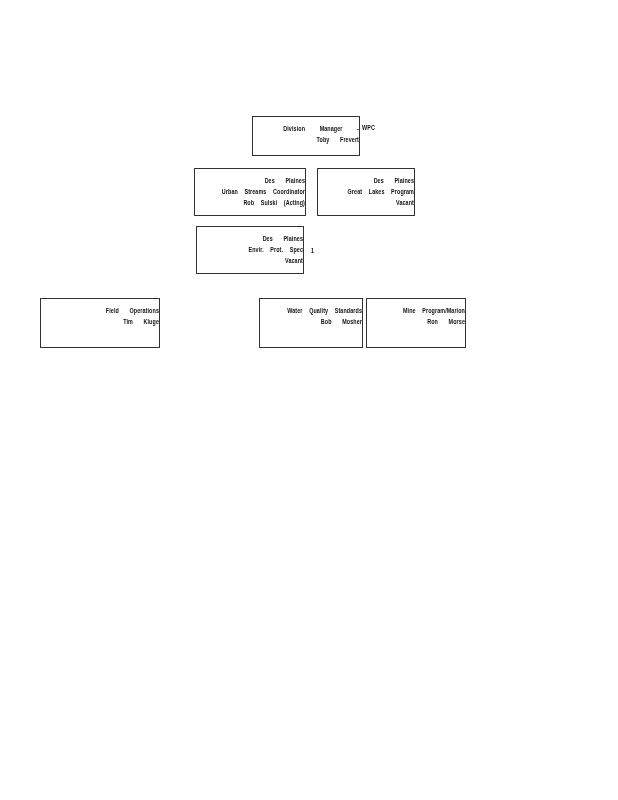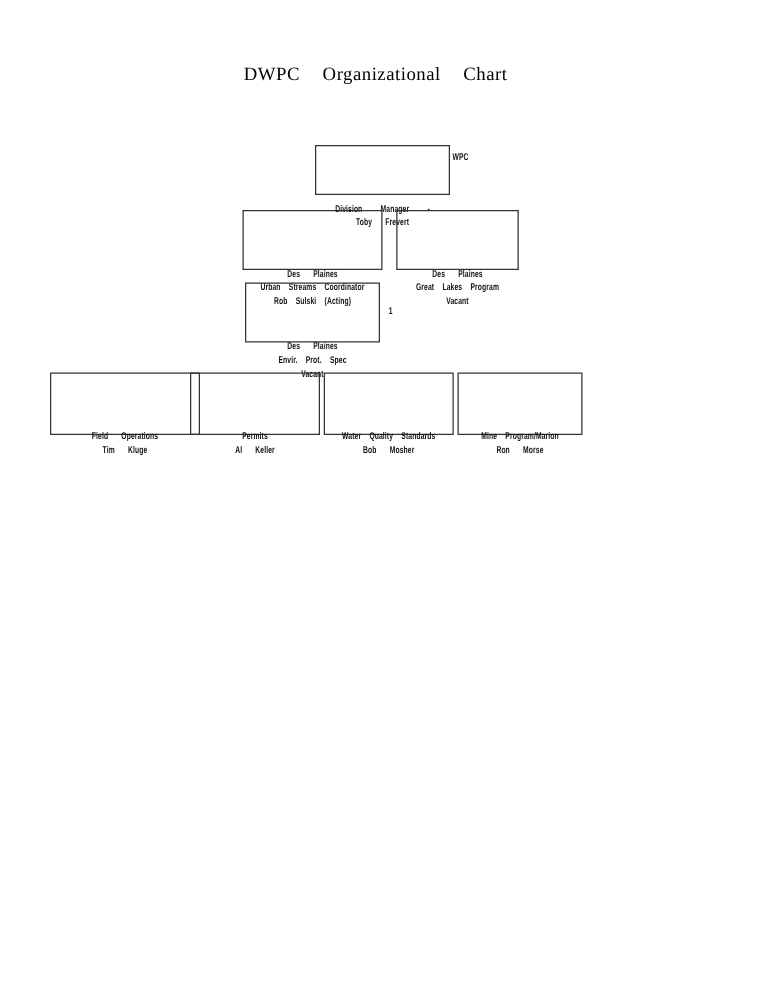--- a/index.html
+++ b/index.html
@@ -48,23 +48,22 @@
   }
 
   .node-text {
     position: absolute;
     left: 0;
     top: 0;
     width: 100%;
     height: 100%;
     padding-top: 6px;
     box-sizing: border-box;
-    text-align: center;
+    text-align: right;
     white-space: nowrap;
-    margin-top: 40px;
   }
 
   .line {
     display: block;
     font-size: 5.4px;
     line-height: 11px;
     font-weight: 700;
     letter-spacing: 0.1px;
     word-spacing: 9px;
     color: #111111;
@@ -99,21 +98,20 @@
   #node-permits          { left: 152px; top: 298px; width: 104px; height: 50px; }
   #node-water-quality    { left: 259px; top: 298px; width: 104px; height: 50px; }
   #node-mine-program     { left: 366px; top: 298px; width: 100px; height: 50px; }
   #node-surface-water    { left: 473px; top: 298px; width: 100px; height: 50px; }
 </style>
 </head>
 <body>
 
 <div id="page">
 
-  <div class="chart-title">DWPC    Organizational          Chart</div>
 
   <div class="node" id="node-division-manager">
     <div class="node-text">
       <span class="line wide">Division       Manager        -</span>
       <span class="line">Toby       Frevert</span>
     </div>
   </div>
   <div class="overflow-tag" style="left: 362px; top: 122px;">WPC</div>
 
   <div class="node" id="node-urban-streams">
@@ -141,26 +139,20 @@
   </div>
   <div class="overflow-tag" style="left: 311px; top: 245px;">1</div>
 
   <div class="node" id="node-field-operations">
     <div class="node-text">
       <span class="line">Field      Operations</span>
       <span class="line">Tim      Kluge</span>
     </div>
   </div>
 
-  <div class="node" id="node-permits">
-    <div class="node-text">
-      <span class="line">Permits</span>
-      <span class="line">Al      Keller</span>
-    </div>
-  </div>
 
   <div class="node" id="node-water-quality">
     <div class="node-text">
       <span class="line narrow">Water      Quality      Standards</span>
       <span class="line">Bob      Mosher</span>
     </div>
   </div>
 
   <div class="node" id="node-mine-program">
     <div class="node-text">

